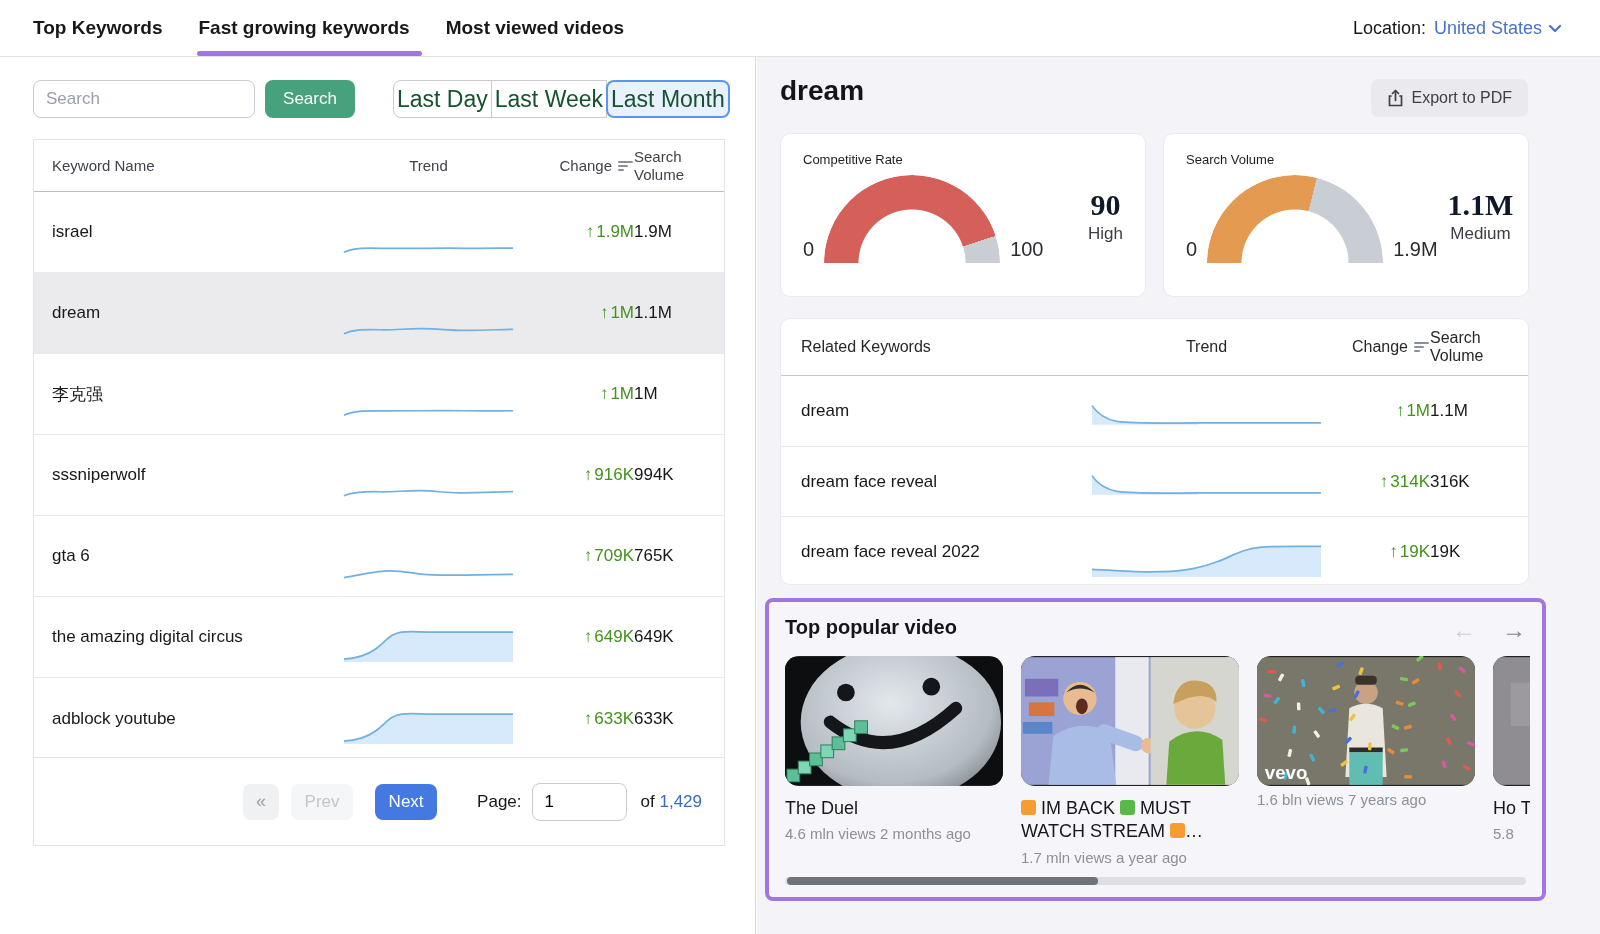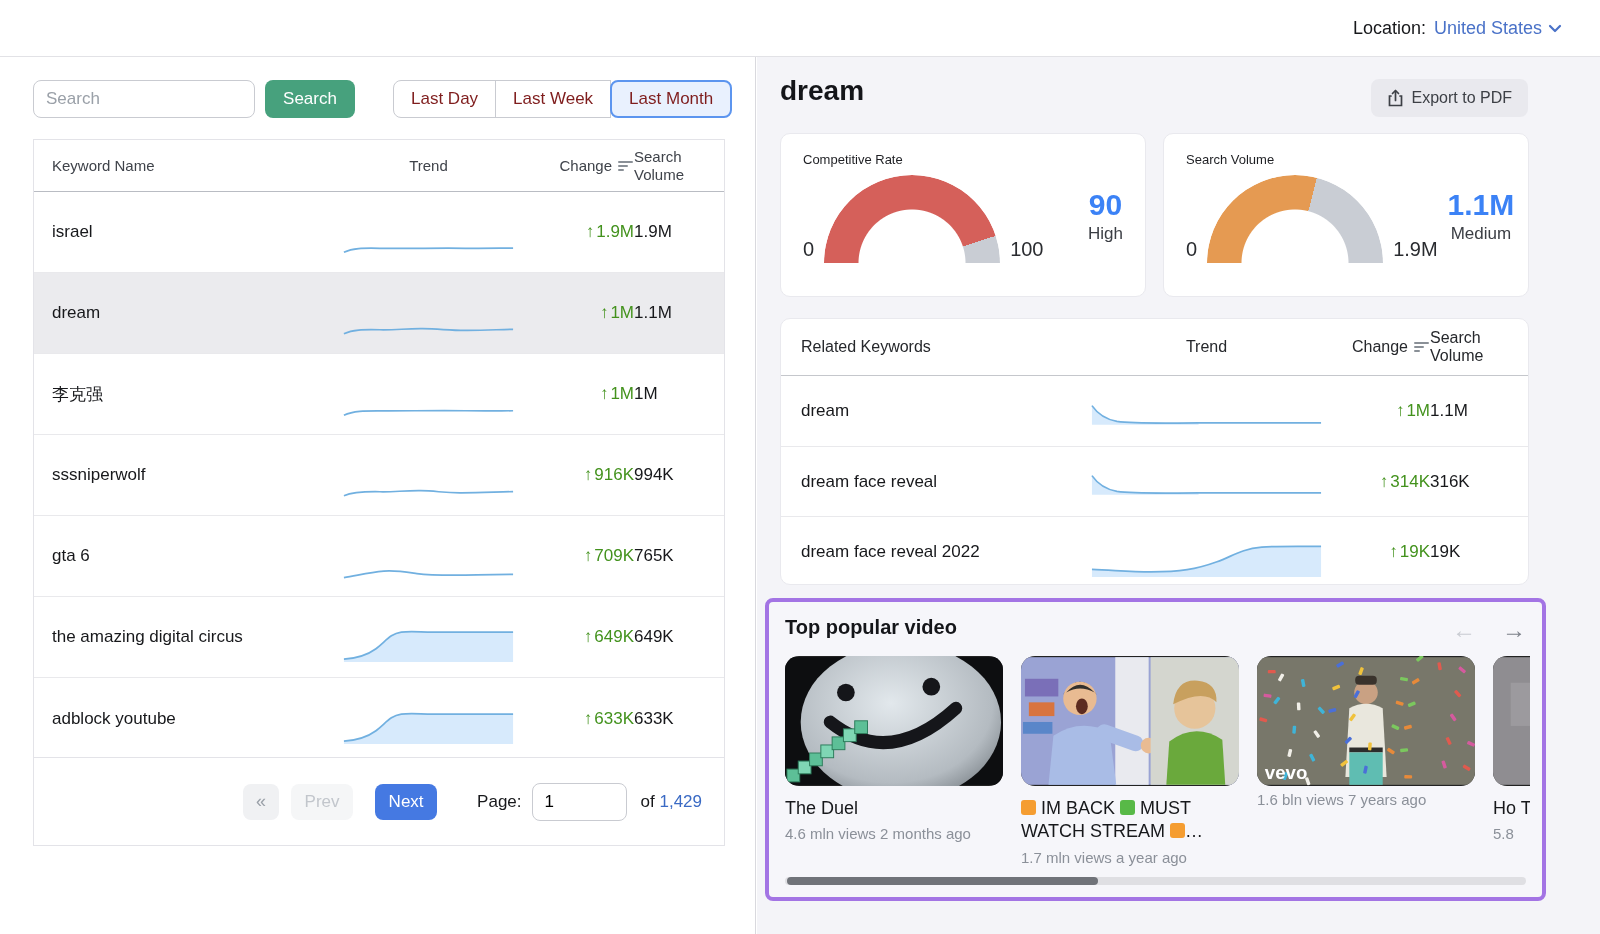--- a/index.html
+++ b/index.html
@@ -14,21 +14,21 @@
   .loc { margin-left:auto; margin-right:38px; display:flex; align-items:center; gap:8px; font-size:18px; }
   .loc .loc-label { color:#17181b; }
   .loc .loc-value { color:#4a72c8; cursor:pointer; display:flex; align-items:center; gap:6px; }
 
   
   .left { position:absolute; left:0; top:57px; width:756px; height:877px; background:#fff; border-right:1px solid #d9d9de; }
   .search-input { position:absolute; left:33px; top:23px; width:222px; height:38px; border:1px solid #c9cbd1; border-radius:8px; padding:0 12px; font-size:17px; color:#17181b; font-family:inherit; }
   .search-input::placeholder { color:#9aa0a8; }
   .search-btn { position:absolute; left:265px; top:23px; width:90px; height:38px; background:#47a17d; color:#fff; border:none; border-radius:8px; font-size:17px; font-family:inherit; cursor:pointer; }
   .seg { position:absolute; left:393px; top:23px; display:flex; height:38px; }
-  .seg .seg-btn { border:1px solid #c9cbd1; background:#fff; font-size:17px; color:#7f1d1d; font-family:inherit; padding:0 17px; margin-left:-1px; cursor:pointer; display:flex; align-items:center; }
+  .seg .seg-btn { border:1px solid #c9cbd1; background:#fff; font-size:23px; color:#14532d; font-family:inherit; padding:0 3px; margin-left:-1px; cursor:pointer; display:flex; align-items:center; }
   .seg .seg-btn:first-child { border-radius:8px 0 0 8px; margin-left:0; }
   .seg .seg-btn:last-child { border-radius:0 8px 8px 0; }
   .seg .seg-btn.active { background:#e9f1fe; border:2px solid #5c95ef; border-radius:8px; z-index:2; }
 
   .tablebox { position:absolute; left:33px; top:82px; width:692px; height:707px; border:1px solid #e3e3e8; background:#fff; }
   .t-grid { display:grid; grid-template-columns:1fr 175px 118px 72px; align-items:center; padding:0 18px; }
   .thead { height:52px; border-bottom:1px solid #b9bcc3; font-size:15px; color:#3f434a; }
   .th-trend { text-align:center; }
   .th-change { display:flex; justify-content:flex-end; align-items:center; gap:6px; }
   .th-vol { line-height:1.15; }
@@ -59,21 +59,21 @@
   .gcard { width:366px; height:164px; background:#fff; border:1px solid #e9e9ee; border-radius:10px; padding:18px 22px 16px; }
   .gtitle { font-size:13px; color:#1e1f23; }
   .grow { display:flex; align-items:flex-end; margin-top:8px; gap:10px; }
   .gmin,.gmax { font-size:20px; color:#2a2c30; padding-bottom:2px; }
   .donut { width:176px; height:88px; position:relative; flex:none; }
   .donut::before { content:""; position:absolute; inset:0; border-radius:176px 176px 0 0;
     background:conic-gradient(from 270deg at 50% 100%, var(--gc) 0 var(--gd), #c9cdd4 var(--gd) 180deg, transparent 180deg);
     -webkit-mask:radial-gradient(circle at 50% 100%, transparent 0 53px, #000 54px);
             mask:radial-gradient(circle at 50% 100%, transparent 0 53px, #000 54px); }
   .gval { margin-left:auto; align-self:center; text-align:center; padding-bottom:6px; }
-  .gnum { font-size:30px; font-weight:800; color:#3b82f6; }
+  .gnum { font-size:30px; font-weight:800; color:#0f172a;font-family:Liberation Serif, serif; }
   .glvl { font-size:17px; color:#3b3e44; margin-top:2px; }
 
   .related { position:absolute; left:23px; top:261px; width:749px; height:267px; background:#fff; border:1px solid #e9e9ee; border-radius:10px; }
   .r-grid { display:grid; grid-template-columns:1fr 237px 105px 78px; align-items:center; padding:0 20px; }
   .rhead { height:57px; border-bottom:1px solid #c5c7cc; font-size:16px; color:#26282c; }
   .rrow { height:70px; border-top:1px solid #e9e9ec; cursor:pointer; }
   .rrow:first-of-type { border-top:none; }
   .rrow .c-trend { padding-bottom:8px; }
 
   .videos { position:absolute; left:8px; top:541px; width:781px; height:303px; border:4px solid #a374e4; border-radius:8px; background:#f6f6fa; padding:14px 16px; overflow:hidden; }
@@ -90,20 +90,25 @@
   .vmeta { font-size:15px; color:#8b9099; margin-top:5px; }
   .sq { display:inline-block; width:15px; height:15px; border-radius:3px; vertical-align:-1px; }
   .sq.o { background:#f59d31; } .sq.g { background:#58b947; }
   .v-scroll { position:absolute; left:16px; bottom:12px; width:741px; height:8px; border-radius:4px; background:#dfdfe3; }
   .v-thumb { position:absolute; left:2px; top:0; width:42%; height:8px; border-radius:4px; background:#707379; cursor:grab; }
 </style>
 </head>
 <body>
 
 <div class="topbar">
+  <div class="tabs">
+      <div class="tab">Top Keywords</div>
+      <div class="tab active">Fast growing keywords</div>
+      <div class="tab">Most viewed videos</div>
+    </div>
   <div class="loc">
     <span class="loc-label">Location:</span>
     <span class="loc-value">
       <span>United States</span>
       <svg width="14" height="9" viewBox="0 0 14 9">
           <polyline points="2,2 7,7 12,2" fill="none" stroke="#4a72c8" stroke-width="2.2" stroke-linecap="round" stroke-linejoin="round"></polyline>
         </svg>
     </span>
   </div>
 </div>

